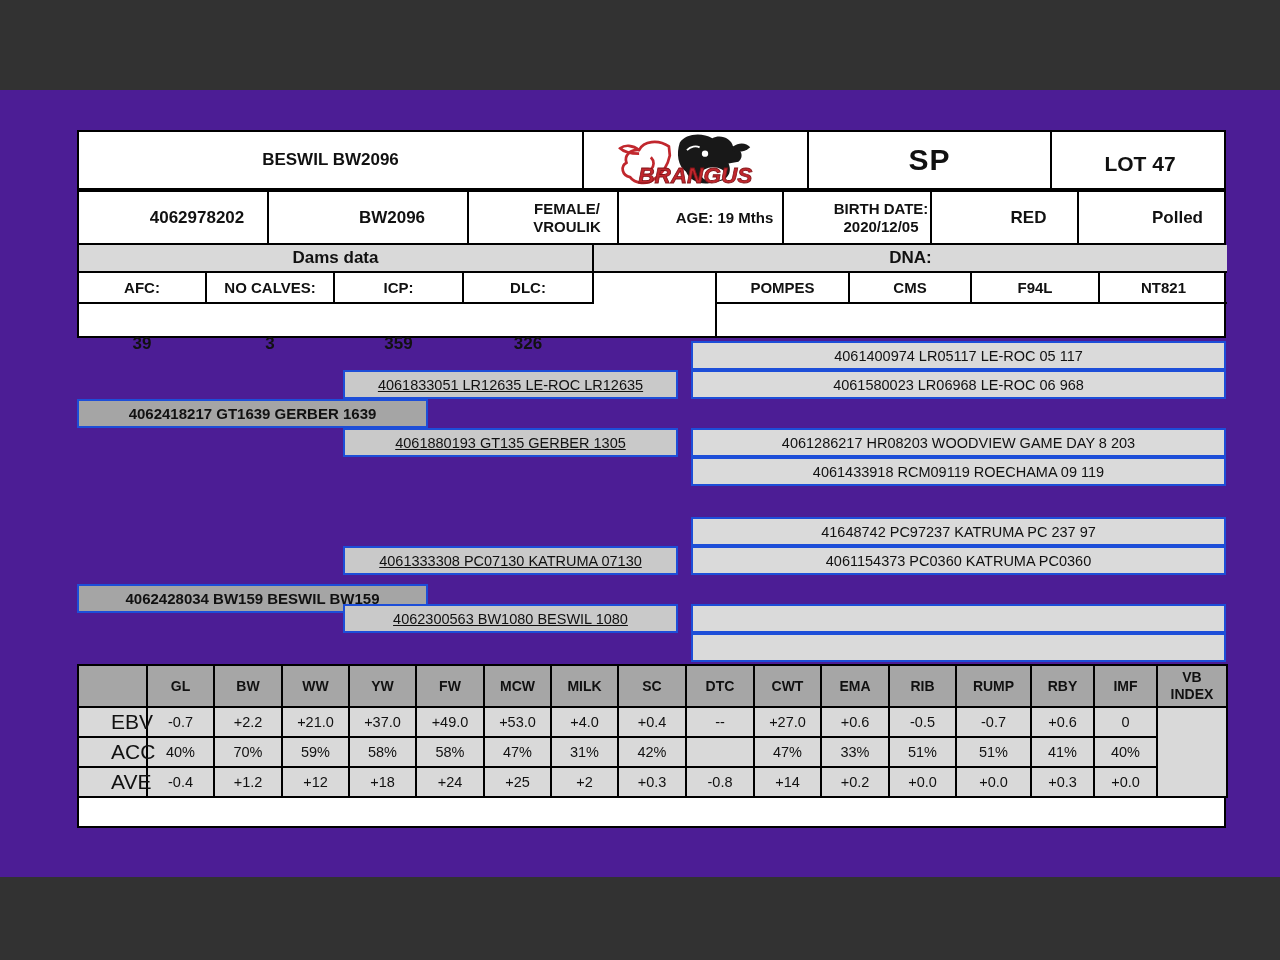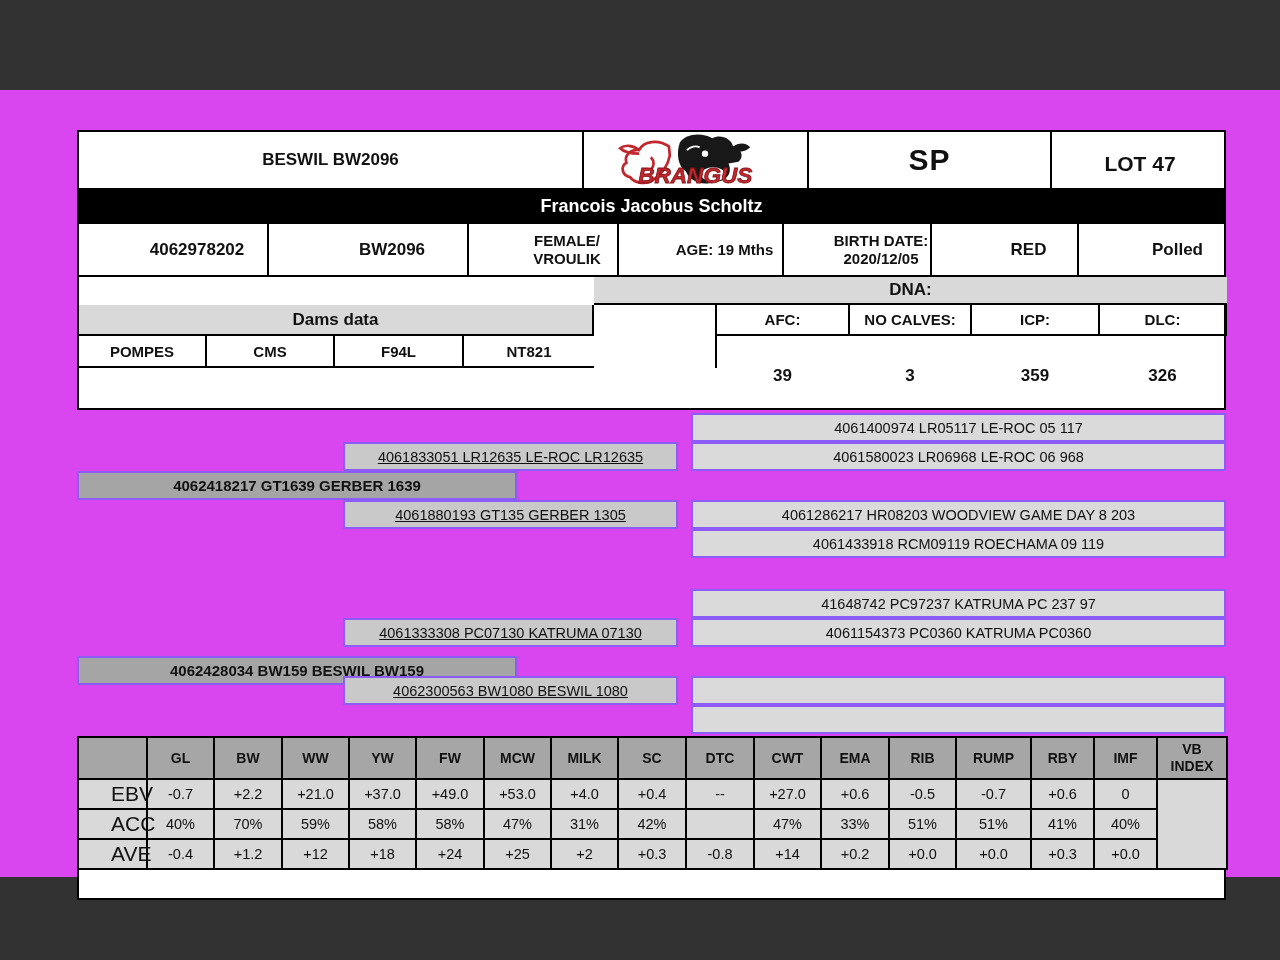--- a/index.html
+++ b/index.html
@@ -1,17 +1,17 @@
 <!DOCTYPE html>
 <html><head>
 <meta charset="utf-8">
 <style>
   html,body{margin:0;padding:0;background:#ffffff;}
   body{font-family:"Liberation Sans", sans-serif; color:#111;}
-  .page{position:relative;width:1280px;height:960px;background:#d946ef;overflow:hidden;}
+  .page{position:relative;width:1280px;height:960px;background:#4c1d95;overflow:hidden;}
   .band{position:absolute;left:0;right:0;background:#323232;}
   .band.top{top:0;height:90px;}
   .band.bottom{bottom:0;height:83px;}
 
   .doc{position:absolute;left:77px;top:130px;width:1149px;}
   .cell{display:flex;align-items:center;justify-content:center;box-sizing:border-box;}
   .preline{white-space:pre-line;text-align:center;line-height:1.2;}
 
   
   .header-row{display:grid;grid-template-columns:505px 225px 243px 176px;height:60px;border:2px solid #000;box-sizing:border-box;background:#fff;}
@@ -36,22 +36,22 @@
   .dd-grid .no-r{border-right:none;}
   .dd-grid .no-b{border-bottom:none;}
   .dd-head{grid-column:1/5;background:#d9d9d9;font-weight:bold;font-size:17px;}
   .dna-head{grid-column:5/10;background:#d9d9d9;font-weight:bold;font-size:17px;}
   .dd-label{font-weight:bold;font-size:15px;}
   .dd-value{font-weight:bold;font-size:17px;margin-top:40px;}
   .dna-spacer{grid-column:5;grid-row:2/4;}
 
   
   .pedigree{position:relative;height:321px;margin-top:3px;}
-  .pbar{position:absolute;height:29px;box-sizing:border-box;border:2px solid #8b5cf6;display:flex;align-items:center;justify-content:center;font-size:14.5px;}
-  .g1{left:0;width:440px;background:#a5a5a5;font-weight:bold;font-size:15px;}
+  .pbar{position:absolute;height:29px;box-sizing:border-box;border:2px solid #1d4ed8;display:flex;align-items:center;justify-content:center;font-size:14.5px;}
+  .g1{left:0;width:351px;background:#a5a5a5;font-weight:bold;font-size:15px;}
   .g2{left:266px;width:335px;background:#c9c9c9;text-decoration:underline;}
   .g3{left:614px;width:535px;background:#dadada;}
 
   
   .ebv{border-collapse:collapse;table-layout:fixed;width:1149px;margin-top:2px;}
   .ebv td,.ebv th{border:2px solid #000;box-sizing:border-box;text-align:center;padding:0;}
   .ebv th{background:#a6a6a6;font-weight:bold;font-size:14px;height:42px;}
   .ebv td{background:#d9d9d9;font-size:14.5px;height:30px;}
   .ebv td.rowlab{font-size:21px;font-weight:normal;padding-left:32px;}
   .ebv td.vbcell{background:#d9d9d9;}
@@ -85,37 +85,36 @@
             <circle cx="120" cy="24" r="3.5" fill="#ffffff"></circle>
             <path d="M100 20 C104 16 110 15 114 17" stroke="#ffffff" stroke-width="2" fill="none"></path>
           </g>
           <text x="46" y="57" font-size="25" font-style="italic" font-weight="bold" fill="#c1272d" stroke="#801418" stroke-width="0.9">BRANGUS</text>
         </svg>
       </div>
       <div class="cell h-sp">SP</div>
       <div class="cell h-lot">LOT 47</div>
     </div>
 
-    <div class="owner-bar">Francois Jacobus Scholtz</div>
 
     <div class="info-row">
       <div class="cell">4062978202</div>
       <div class="cell">BW2096</div>
       <div class="cell sm preline">FEMALE/
 VROULIK</div>
       <div class="cell sm">AGE: 19 Mths</div>
       <div class="cell sm preline">BIRTH DATE:
 2020/12/05</div>
       <div class="cell">RED</div>
       <div class="cell">Polled</div>
     </div>
 
     <div class="dd-grid">
+      <div class="cell dd-head">Dams data</div>
       <div class="cell dna-head no-r">DNA:</div>
-      <div class="cell dd-head">Dams data</div>
 
       <div class="cell dd-label">AFC:</div>
       <div class="cell dd-label">NO CALVES:</div>
       <div class="cell dd-label">ICP:</div>
       <div class="cell dd-label">DLC:</div>
       <div class="cell dna-spacer no-b"></div>
       <div class="cell dd-label">POMPES</div>
       <div class="cell dd-label">CMS</div>
       <div class="cell dd-label">F94L</div>
       <div class="cell dd-label no-r">NT821</div>

